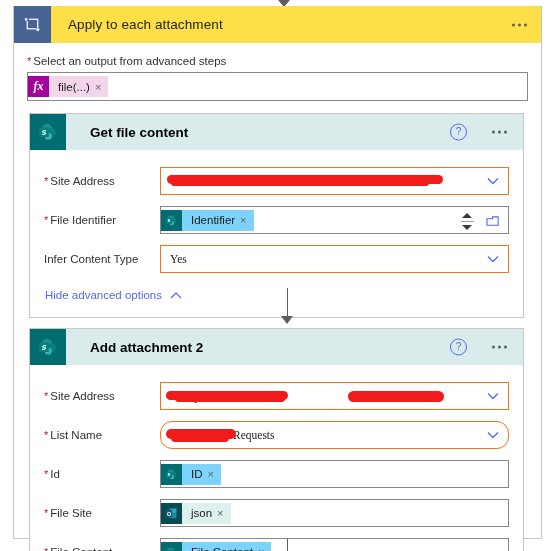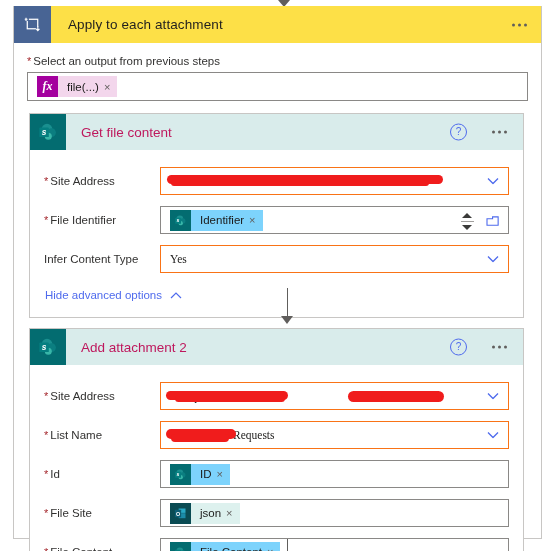--- a/index.html
+++ b/index.html
@@ -95,21 +95,20 @@
     font-size: 11px;
   }
 
   
   .token-box {
     border: 1px solid #8a8886;
     background: #ffffff;
     height: 28px;
     display: flex;
     align-items: center;
-    padding-left: 9px;
     box-sizing: border-box;
   }
 
   .chip {
     display: inline-flex;
     align-items: center;
     height: 21px;
     font-size: 11.5px;
     color: #1b1a19;
   }
@@ -166,23 +165,24 @@
   }
   .action-icon {
     width: 36px; height: 36px;
     background: #036c70;
     flex: 0 0 auto;
     display: flex;
     align-items: center;
     justify-content: center;
   }
   .action-title {
-    margin-left: 15px;
+    margin-left: 24px;
     font-size: 13.5px;
-    color: #be185d;
+    color: #000000;
+    font-weight: bold;
   }
   .help-icon {
     position: absolute;
     right: 56px;
     top: 50%;
     transform: translateY(-50%);
     width: 15px; height: 15px;
     border: 1px solid #4f6bed;
     border-radius: 50%;
     color: #4f6bed;
@@ -346,21 +346,21 @@
       <div class="scope-ellipsis">
         <i></i>
           <i></i>
           <i></i>
       </div>
     </div>
 
     <div class="scope-body">
 
       <div class="req-label">
-        <span class="star">*</span><span>Select an output from previous steps</span>
+        <span class="star">*</span><span>Select an output from advanced steps</span>
       </div>
 
       <div class="token-box" style="height:29px;">
         <span class="chip chip-fx">
           <span class="chip-ico fx">fx</span>
           <span class="chip-label">file(...)</span>
           <span class="chip-x">×</span>
         </span>
       </div>
 
@@ -524,21 +524,21 @@
             </span>
           </div>
         </div>
       </div>
 
       <div class="f-row">
         <div class="f-label">
           <span class="star">*</span><span>List Name</span>
         </div>
         <div class="f-control">
-          <div class="combo" style="padding-left:72px;">
+          <div class="combo" style="padding-left:72px;border-radius:12px;">
             <span>Requests</span>
             <span class="redact" style="left:5px; top:7px; width:70px; height:10px;"></span>
             <span class="redact" style="left:10px; top:12px; width:58px; height:8px;"></span>
             <span class="chev">
               <svg width="12" height="7" viewBox="0 0 12 7">
                   <path d="M1 1 L6 6 L11 1" fill="none" stroke="#4f6bed" stroke-width="1.3"></path>
                 </svg>
             </span>
           </div>
         </div>

